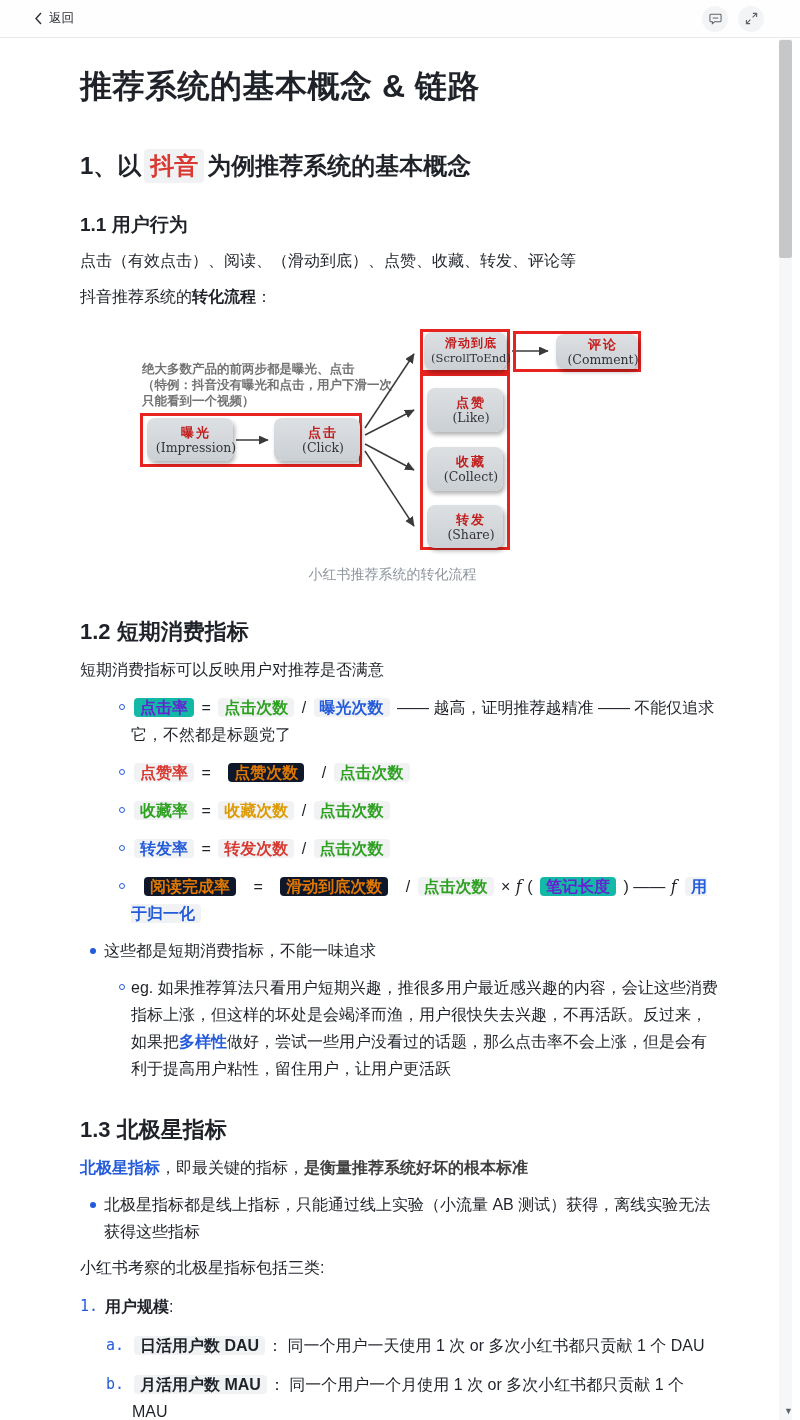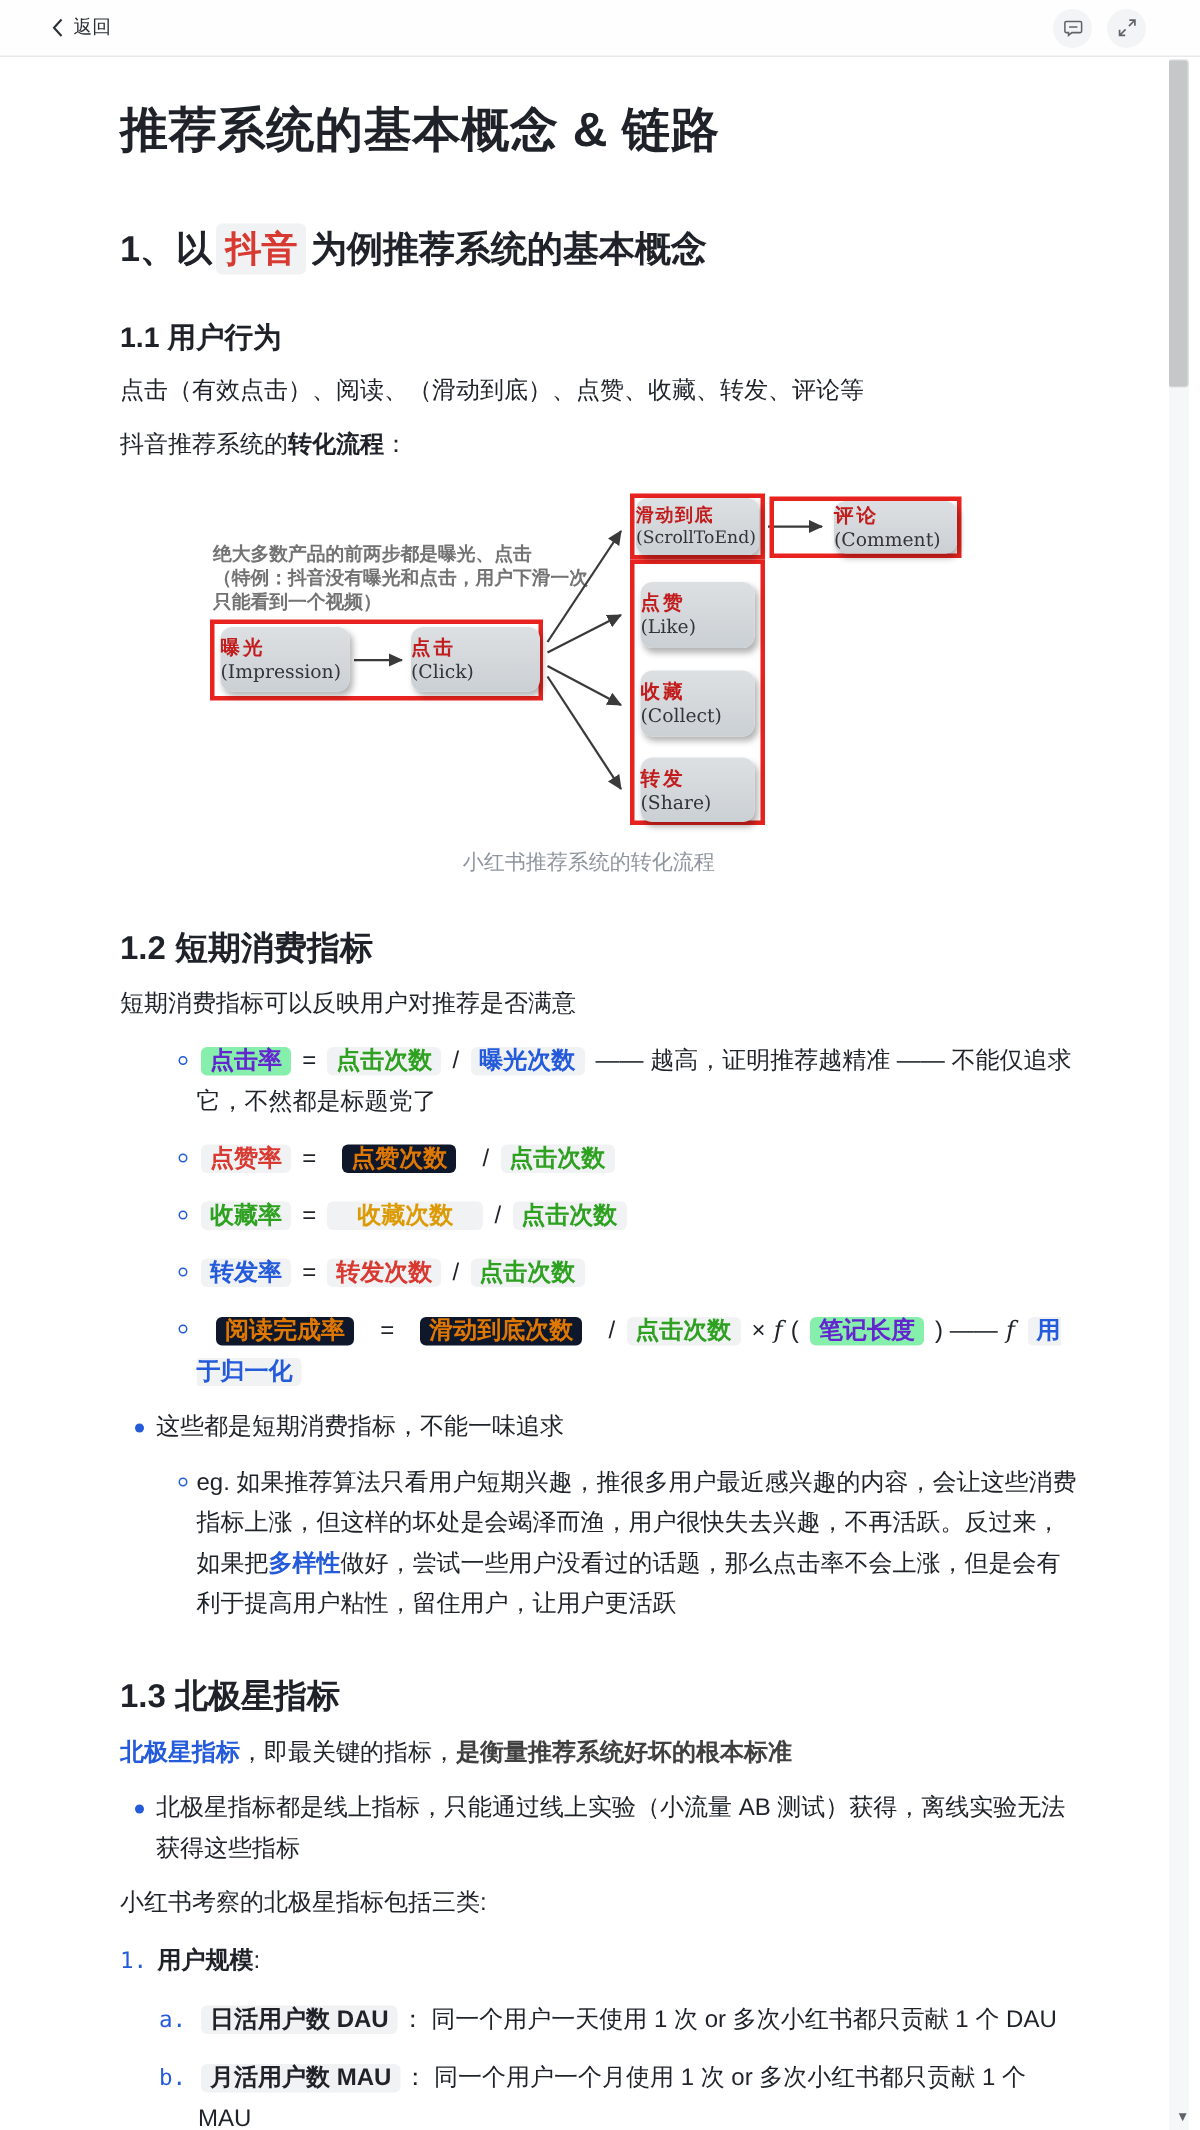--- a/index.html
+++ b/index.html
@@ -32,24 +32,24 @@
 
   
   .tok-plain { }
   .tok-bold { font-weight:700; }
   .tok-math { font-family:"DejaVu Serif",serif; font-style:italic; padding:0 1px; }
   .tok-link { color:#245bdb; font-weight:700; }
   .tok-blue-bold { color:#245bdb; font-weight:700; }
   .tok-orange-bold { color:#404040; font-weight:700; }
   .tok-chip-red    { background:#f1f2f4; border-radius:4px; padding:1px 6px; margin:0 3px; font-weight:700; color:#d83931; }
   .tok-chip-orange { background:#0f172a; border-radius:4px; padding:1px 6px; margin:0 13px; font-weight:700; color:#de7802; }
-  .tok-chip-yellow { background:#f1f2f4; border-radius:4px; padding:1px 20px; margin:0 3px; font-weight:700; color:#dc9b04; }
+  .tok-chip-yellow { background:#f1f2f4; border-radius:4px; padding:1px 6px; margin:0 3px; font-weight:700; color:#dc9b04; }
   .tok-chip-green  { background:#f1f2f4; border-radius:4px; padding:1px 6px; margin:0 3px; font-weight:700; color:#2ea121; }
   .tok-chip-blue   { background:#f1f2f4; border-radius:4px; padding:1px 6px; margin:0 3px; font-weight:700; color:#245bdb; }
-  .tok-chip-purple { background:#86efac; border-radius:4px; padding:1px 6px; margin:0 3px; font-weight:700; color:#6425d0; }
+  .tok-chip-purple { background:#14b8a6; border-radius:4px; padding:1px 6px; margin:0 3px; font-weight:700; color:#6425d0; }
   .tok-chip-bold   { background:#f1f2f4; border-radius:4px; padding:1px 6px; margin:0 2px; font-weight:700; color:#1f2329; }
 
   
   .li { display:flex; margin-top:10px; }
   .li .mkcol { flex:none; display:flex; justify-content:center; }
   .li1 .mkcol { width:24px; padding-left:1px; }
   .li2 { padding-left:32px; }
   .li2 .mkcol { width:19px; }
   .mk-dot  { width:6px; height:6px; border-radius:50%; background:#245bdb; margin-top:10.5px; }
   .mk-circ { width:6px; height:6px; border-radius:50%; border:1.5px solid #245bdb; margin-top:9.5px; }
@@ -64,21 +64,21 @@
   figure.diagram { position:relative; width:505px; height:232px; margin:14px 0 0 60px;
     font-family:"DejaVu Serif","Liberation Serif",serif; }
   .dnote { position:absolute; left:2px; top:37px; color:#737373; font-size:12.5px; line-height:16px; font-weight:700; }
   .rframe { position:absolute; border:3px solid #e8231f; }
   .frameL       { left:0;     top:89px;  width:222px; height:54px; }
   .frameScroll  { left:280px; top:5px;   width:90px;  height:44px; }
   .frameTall    { left:280px; top:49px;  width:90px;  height:177px; }
   .frameComment { left:373px; top:7px;   width:128px; height:41px; }
   .gbox { position:absolute; background:linear-gradient(#dde0e3,#cbd0d4); border-radius:8px;
     box-shadow:2px 3px 4px rgba(0,0,0,.3); display:flex; flex-direction:column;
-    justify-content:center; }
+    align-items:center; justify-content:center;padding-left:12px; }
   .gbox .zh { color:#c21d1d; font-weight:700; font-size:13px; line-height:15px; letter-spacing:2px; }
   .gbox .en { color:#33343a; font-size:12.5px; line-height:15px; }
   .n-impression { left:7px;   top:94px;  width:86px; height:43px; }
   .n-click      { left:134px; top:94px;  width:86px; height:43px; }
   .n-scroll     { left:284px; top:8px;   width:82px; height:38px; }
   .n-scroll .zh { font-size:12px; letter-spacing:1px; }
   .n-scroll .en { font-size:11.5px; }
   .n-comment    { left:416px; top:10px;  width:82px; height:35px; }
   .n-like       { left:287px; top:64px;  width:76px; height:44px; }
   .n-collect    { left:287px; top:123px; width:76px; height:44px; }

